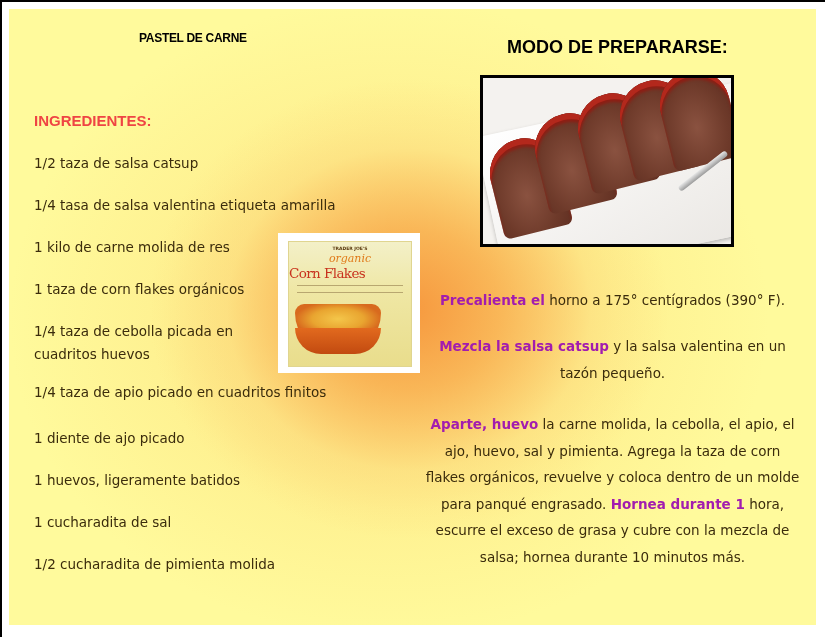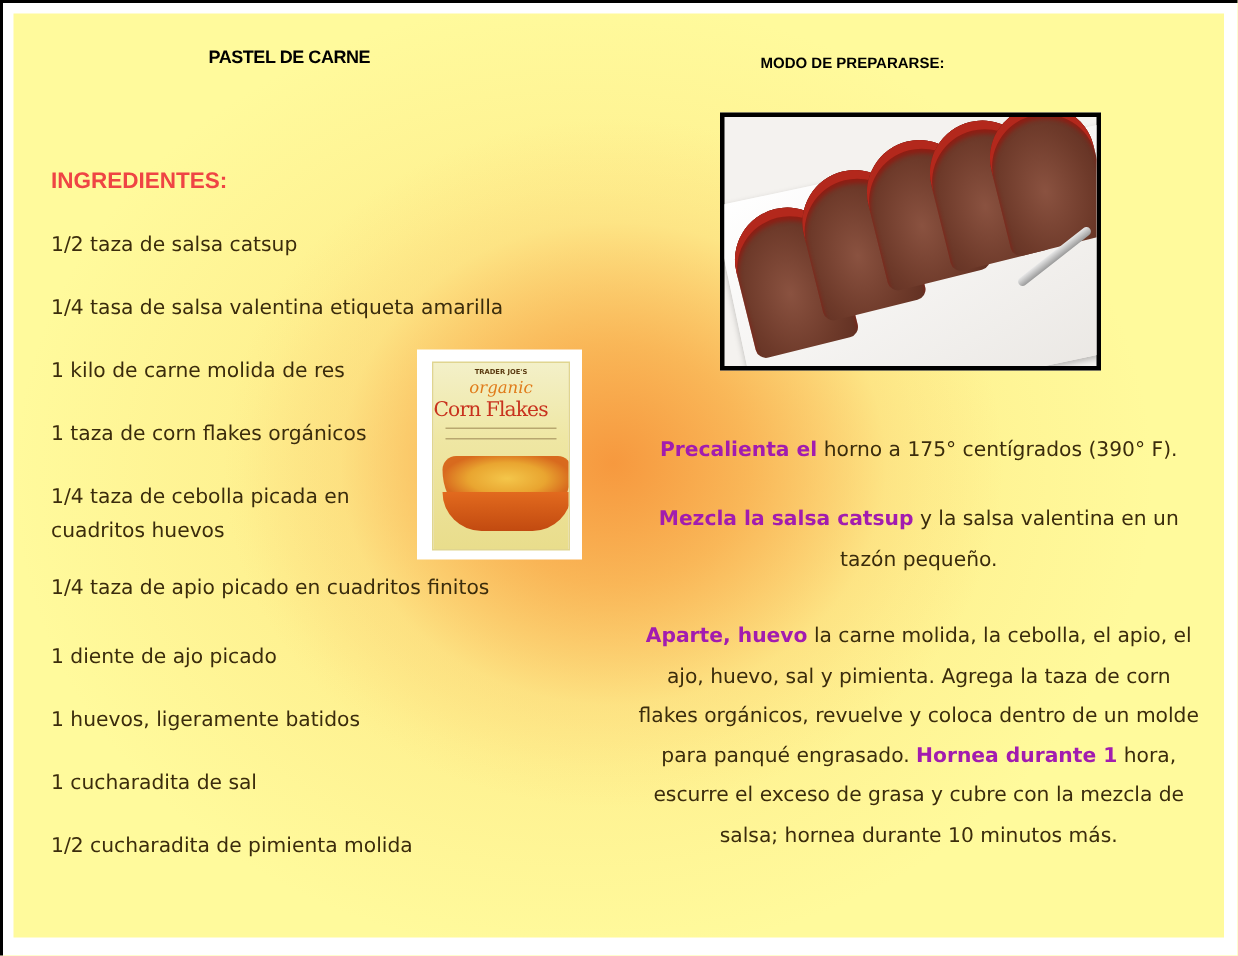--- a/index.html
+++ b/index.html
@@ -17,33 +17,33 @@
       radial-gradient(ellipse 380px 320px at 380px 310px, rgba(250,185,90,0.7) 0%, rgba(253,225,125,0.35) 60%, rgba(255,250,155,0) 100%),
       #fffa9c;
   }
   .title {
     position: absolute; left: 127px; top: 31px;
     font-family: "Liberation Sans", sans-serif; font-weight: bold; font-size: 12px;
     color: #000; letter-spacing: -0.3px; margin-left: 12px;
   }
   .subtitle {
     position: absolute; left: 507px; top: 37px;
-    font-family: "Liberation Sans", sans-serif; font-weight: bold; font-size: 10px; color: #000;
+    font-family: "Liberation Sans", sans-serif; font-weight: bold; font-size: 18px; color: #000;
   }
   .ingredients-heading {
     position: absolute; left: 34px; top: 112px;
     font-family: "Liberation Sans", sans-serif; font-weight: bold; font-size: 15px; color: #ef4444;
   }
   .ingredients {
     position: absolute; left: 34px; top: 154px; margin: 0; padding: 0; list-style: none;
     font-family: "DejaVu Sans", sans-serif; font-size: 13.5px; color: #3b2c0c; line-height: 19px;
   }
   .ingredients li { position: absolute; left: 0; white-space: nowrap; }
   .cereal-box {
-    position: absolute; left: 278px; top: 233px; width: 110px; height: 140px;
+    position: absolute; left: 278px; top: 233px; width: 142px; height: 140px;
     background: #ffffff; box-sizing: border-box; padding: 8px 10px;
   }
   .cereal-inner {
     width: 100%; height: 100%; position: relative; overflow: hidden;
     background: linear-gradient(180deg, #f3f0c8 0%, #efe7a4 40%, #e9dd8c 100%);
     border: 1px solid #e0d590;
   }
   .cereal-brand { position: absolute; top: 4px; left: 0; right: 0; text-align: center; font-size: 4.5px; font-weight: bold; color: #5a3a10; }
   .cereal-organic { position: absolute; top: 10px; left: 0; right: 0; text-align: center; font-family: "DejaVu Serif", serif; font-size: 11px; color: #e07b1a; font-style: italic; }
   .cereal-name { position: absolute; top: 23px; left: 0; right: 0; text-align: left; font-family: "DejaVu Serif", serif; font-size: 13.5px; color: #c8321e; letter-spacing: -0.6px; }

